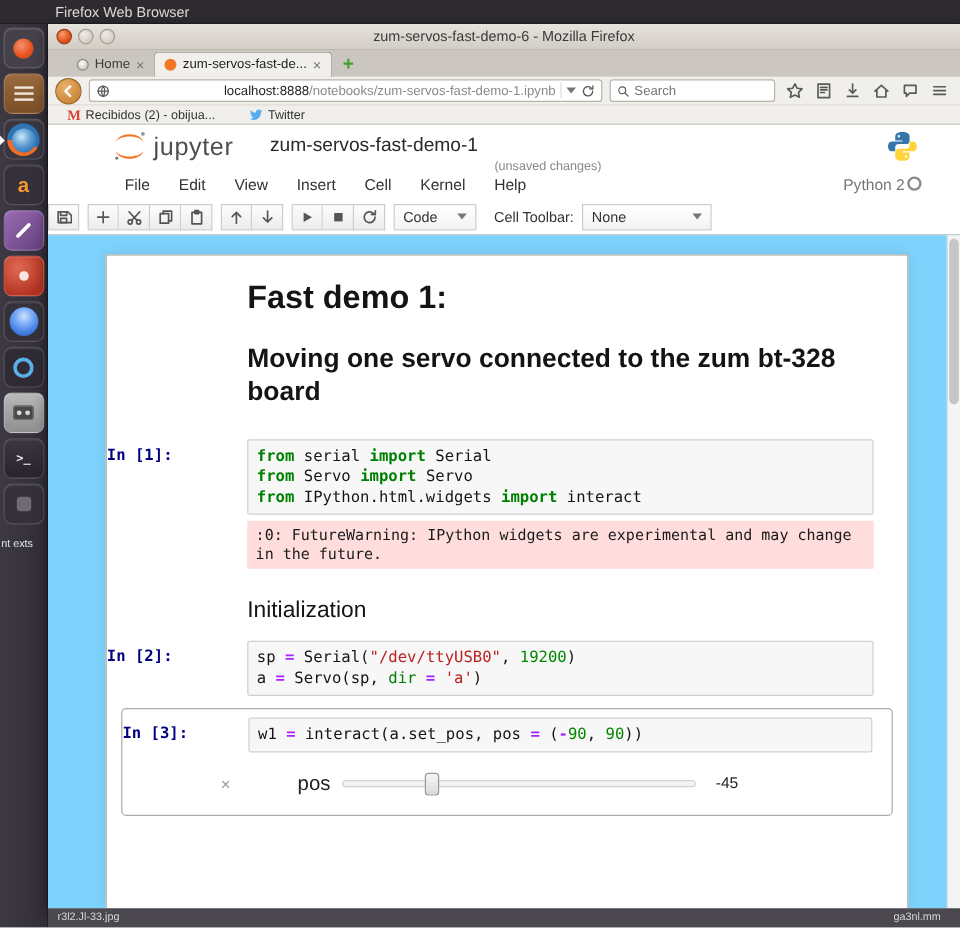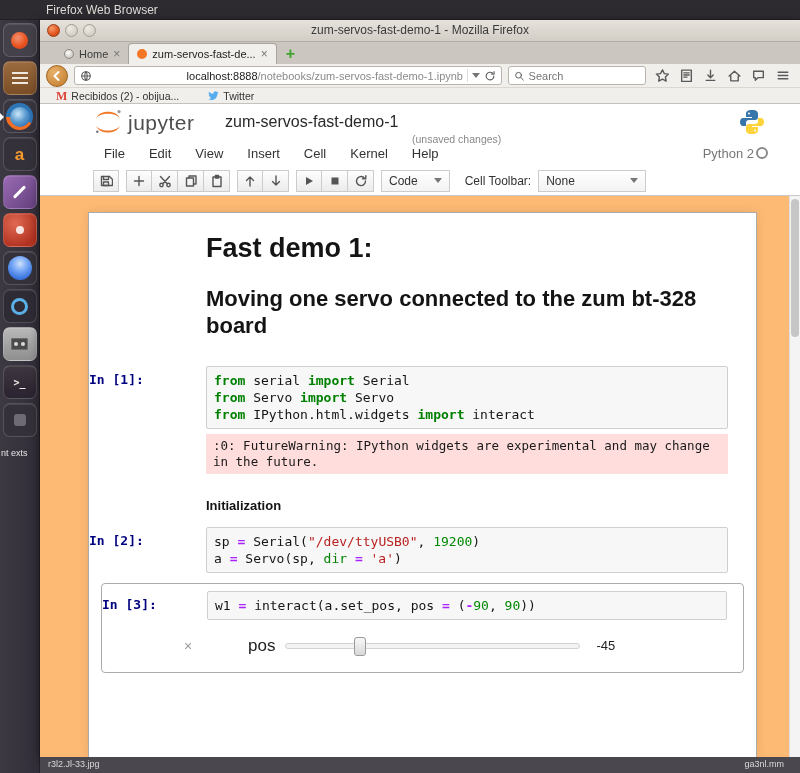--- a/index.html
+++ b/index.html
@@ -99,42 +99,42 @@
   .jp-header { position:relative; height:36px; }
   .jp-logo { position:absolute; left:53px; top:4px; display:flex; align-items:flex-end; gap:5px; }
   .jp-brand { font-size:21px; color:#4E4E4E; letter-spacing:.5px; line-height:1.2; }
   .jp-title { position:absolute; left:185px; top:9px; font-size:16px; color:#2A2A2A; }
   .jp-status { position:absolute; left:372px; top:29px; font-size:10.5px; color:#888; }
   .py-logo { position:absolute; right:34px; top:4px; }
   .jp-menubar { position:relative; height:26px; display:flex; align-items:center; padding-left:64px; }
   .jp-menu-item { font-size:13px; color:#333; margin-right:24px; }
   .jp-kernel { position:absolute; right:32px; display:flex; align-items:center; gap:2px; font-size:13px; color:#777; }
   .kernel-circle { width:12px; height:12px; border:2px solid #8A8A8A; border-radius:50%; }
-  .jp-toolbar { height:30px; display:flex; align-items:center; padding-left:53px; gap:7px; border-bottom:1px solid #C9C9C9; }
+  .jp-toolbar { height:30px; display:flex; align-items:center; gap:7px; border-bottom:1px solid #C9C9C9; }
   .tb-group { display:flex; }
   .tb-btn { width:26px; height:22px; background:linear-gradient(#FDFDFD,#ECECEC); border:1px solid #CCC;
             display:flex; align-items:center; justify-content:center; }
   .tb-btn + .tb-btn { border-left:none; }
   .tb-select { height:22px; background:linear-gradient(#FFF,#F3F3F3); border:1px solid #CCC; display:flex;
                align-items:center; gap:16px; padding:0 7px; font-size:12px; color:#333; }
   .tb-label { font-size:12px; color:#333; margin-left:8px; }
 
-  .jp-main { position:absolute; top:92px; left:0; right:0; bottom:0; background:#fdba74; }
+  .jp-main { position:absolute; top:92px; left:0; right:0; bottom:0; background:#7dd3fc; }
   .jp-scrollbar { position:absolute; right:0; top:0; bottom:0; width:11px; background:#F4F4F4; border-left:1px solid #DDD; }
   .jp-thumb { position:absolute; left:1px; right:1px; top:3px; height:138px; background:#C6C6C6; border-radius:5px; }
 
   .card { position:absolute; left:48px; width:669px; top:16px; bottom:0; background:#FFF;
           border:1px solid #ABABAB; border-bottom:none; box-shadow:0 0 10px rgba(0,0,0,.10); padding-top:14px; }
   .row { display:flex; padding-right:28px; }
   .prompt-col { flex-shrink:0; width:117px; text-align:left; padding-right:10px; padding-top:6px;
                 font-family:"DejaVu Sans Mono",monospace; font-size:13px; font-weight:bold; color:#000080; }
   .body-col { flex:1; min-width:0; }
   .h1 { font-size:27px; font-weight:bold; color:#141414; margin:6px 0 22px; }
   .h2 { font-size:22px; font-weight:bold; color:#141414; line-height:1.22; margin:0 0 26px; }
-  .subhead { font-size:13px; font-weight:bold; color:#141414; margin:24px 0 14px; }
+  .subhead { font-size:19px; font-weight:normal; color:#141414; margin:24px 0 14px; }
   .codebox { background:#F7F7F7; border:1px solid #CFCFCF; border-radius:2px; padding:5px 7px;
              font-family:"DejaVu Sans Mono",monospace; font-size:13px; line-height:17px; color:#151515; }
   .tok-kw { color:#008000; font-weight:bold; }
   .tok-str { color:#BA2121; }
   .tok-num { color:#008800; }
   .tok-op { color:#AA22FF; font-weight:bold; }
   .tok-blt { color:#008000; }
   .stderr { background:#FFDDDD; margin-top:5px; padding:4px 7px; font-family:"DejaVu Sans Mono",monospace;
             font-size:12.5px; line-height:16px; color:#1A1A1A; word-break:break-all; }
   .selected-wrap { margin:4px 12px 0; border:1px solid #ABABAB; border-radius:4px; padding:7px 0 16px; }
@@ -204,21 +204,21 @@
   </div>
 
   <div class="window">
 
     <div class="titlebar">
       <div class="wbtns">
         <span class="wbtn close"></span>
         <span class="wbtn minmax"></span>
         <span class="wbtn minmax"></span>
       </div>
-      <div class="win-title">zum-servos-fast-demo-1 - Mozilla Firefox</div>
+      <div class="win-title">zum-servos-fast-demo-6 - Mozilla Firefox</div>
     </div>
 
     <div class="tabbar">
       <div class="tab">
         <span class="tab-favicon-home"></span>
         <span>Home</span>
         <span class="tab-close">×</span>
       </div>
       <div class="tab active">
         <span class="tab-favicon-jupyter"></span>

